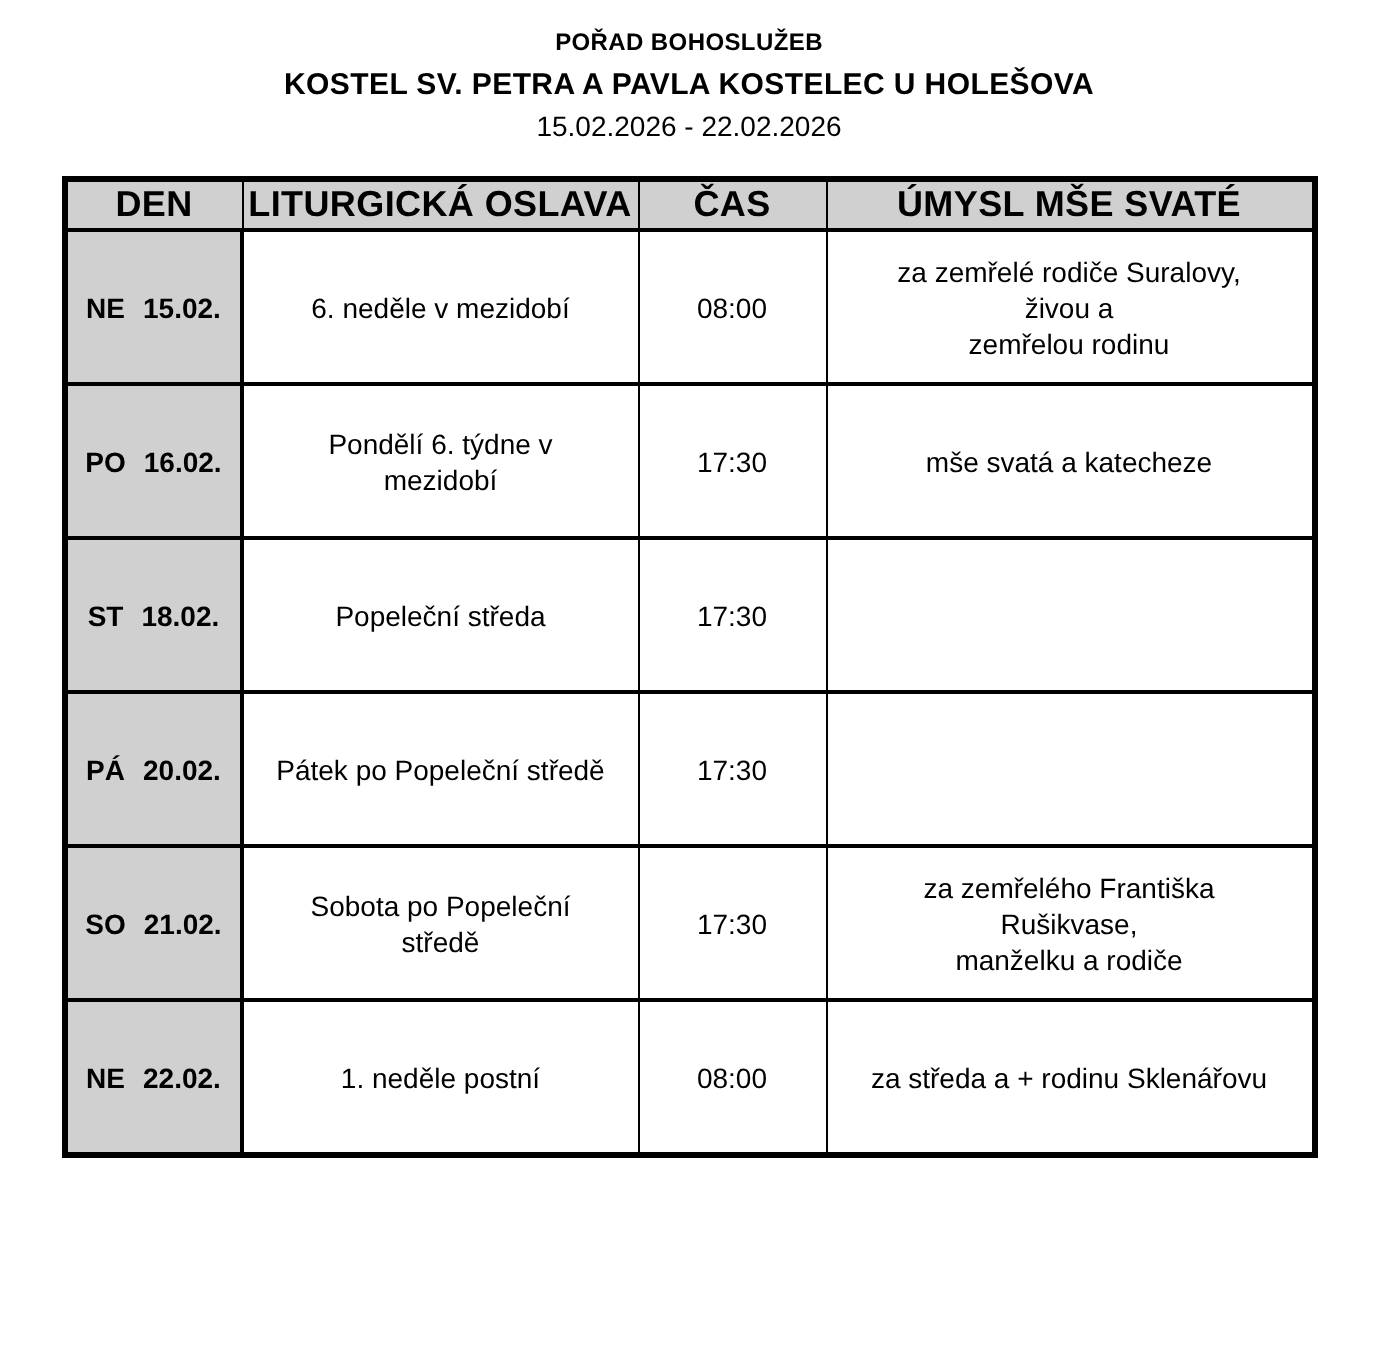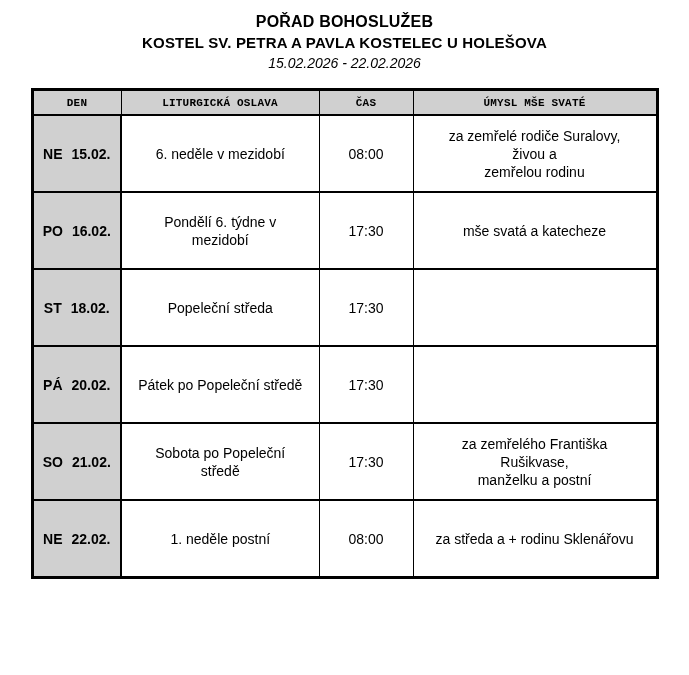--- a/index.html
+++ b/index.html
@@ -10,61 +10,59 @@
     height: 675px;
     font-family: "Liberation Sans", sans-serif;
     color: #000;
     -webkit-font-smoothing: antialiased;
   }
   .titles {
     padding-top: 11px;
     text-align: center;
   }
   .title-main {
-    font-size: 16px;
+    font-size: 12px;
     font-weight: bold;
     line-height: 21px;
     letter-spacing: 0.2px;
   }
   .title-sub {
     font-size: 15px;
     font-weight: bold;
     line-height: 21px;
     letter-spacing: 0.2px;
   }
   .title-dates {
     font-size: 14px;
     font-weight: normal;
     line-height: 21px;
-    font-style: italic;
   }
   table.schedule {
     border-collapse: collapse;
     table-layout: fixed;
     width: 625px;
     margin: 14px auto 0 auto;
     border: 3px solid #000;
   }
   col.c-day   { width: 89px; }
   col.c-lit   { width: 198px; }
   col.c-time  { width: 94px; }
   col.c-int   { width: 244px; }
 
   th {
     background: var(--cell-bg, #d0d0d0);
     border: 1px solid #000;
     border-bottom: 2px solid #000;
-    font-size: 11px;
+    font-size: 18px;
     font-weight: bold;
     height: 23px;
     padding: 0;
     text-align: center;
     vertical-align: middle;
     letter-spacing: 0.2px;
-    font-family: Liberation Mono, monospace;
   }
   td {
     border: 1px solid #000;
     border-top-width: 2px;
     border-bottom-width: 2px;
     height: 67px;
     padding: 0 2px;
     font-size: 14px;
     text-align: center;
     vertical-align: middle;
@@ -131,21 +129,21 @@
     <td class="lit-cell">Pátek po Popeleční středě</td>
     <td class="time-cell">17:30</td>
     <td class="int-cell"></td>
   </tr>
       <tr>
     <td class="day-cell"><span class="abbr">SO</span><span class="ddate">21.02.</span></td>
     <td class="lit-cell">Sobota po Popeleční
 středě</td>
     <td class="time-cell">17:30</td>
     <td class="int-cell">za zemřelého Františka Rušikvase,
-manželku a postní</td>
+manželku a rodiče</td>
   </tr>
       <tr>
     <td class="day-cell"><span class="abbr">NE</span><span class="ddate">22.02.</span></td>
     <td class="lit-cell">1. neděle postní</td>
     <td class="time-cell">08:00</td>
     <td class="int-cell">za středa a + rodinu Sklenářovu</td>
   </tr>
     </tbody>
 </table>
 

